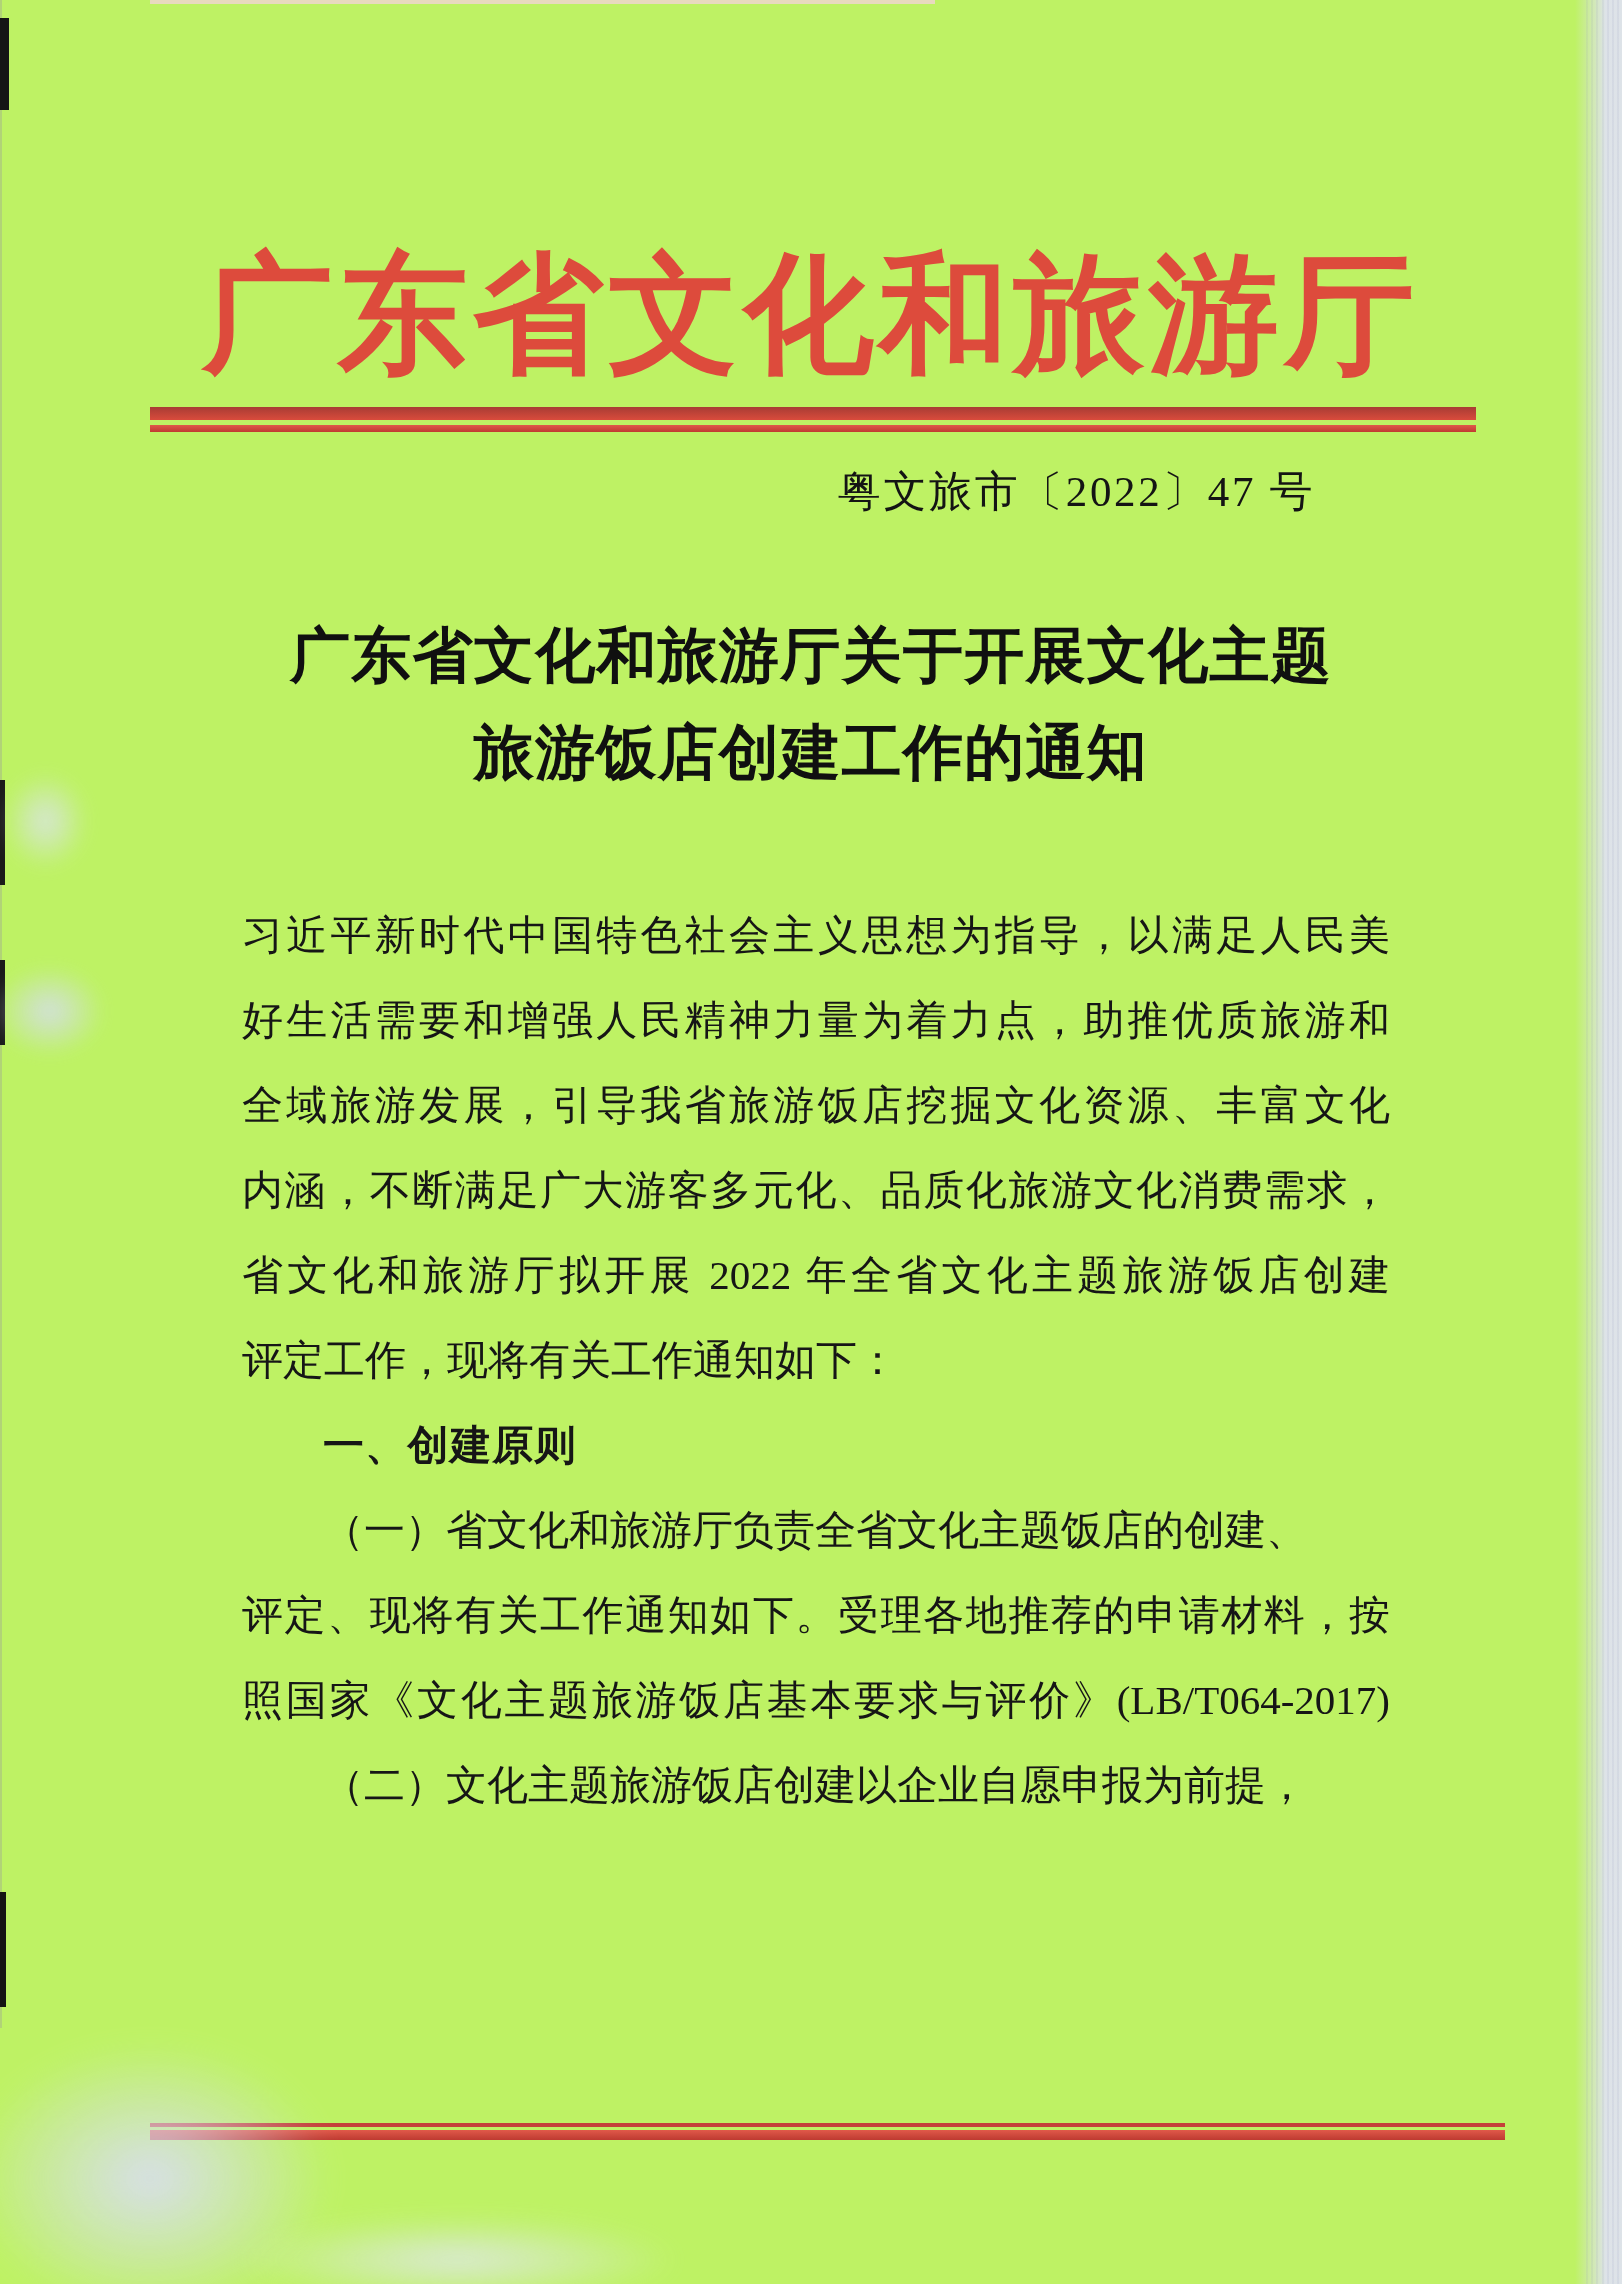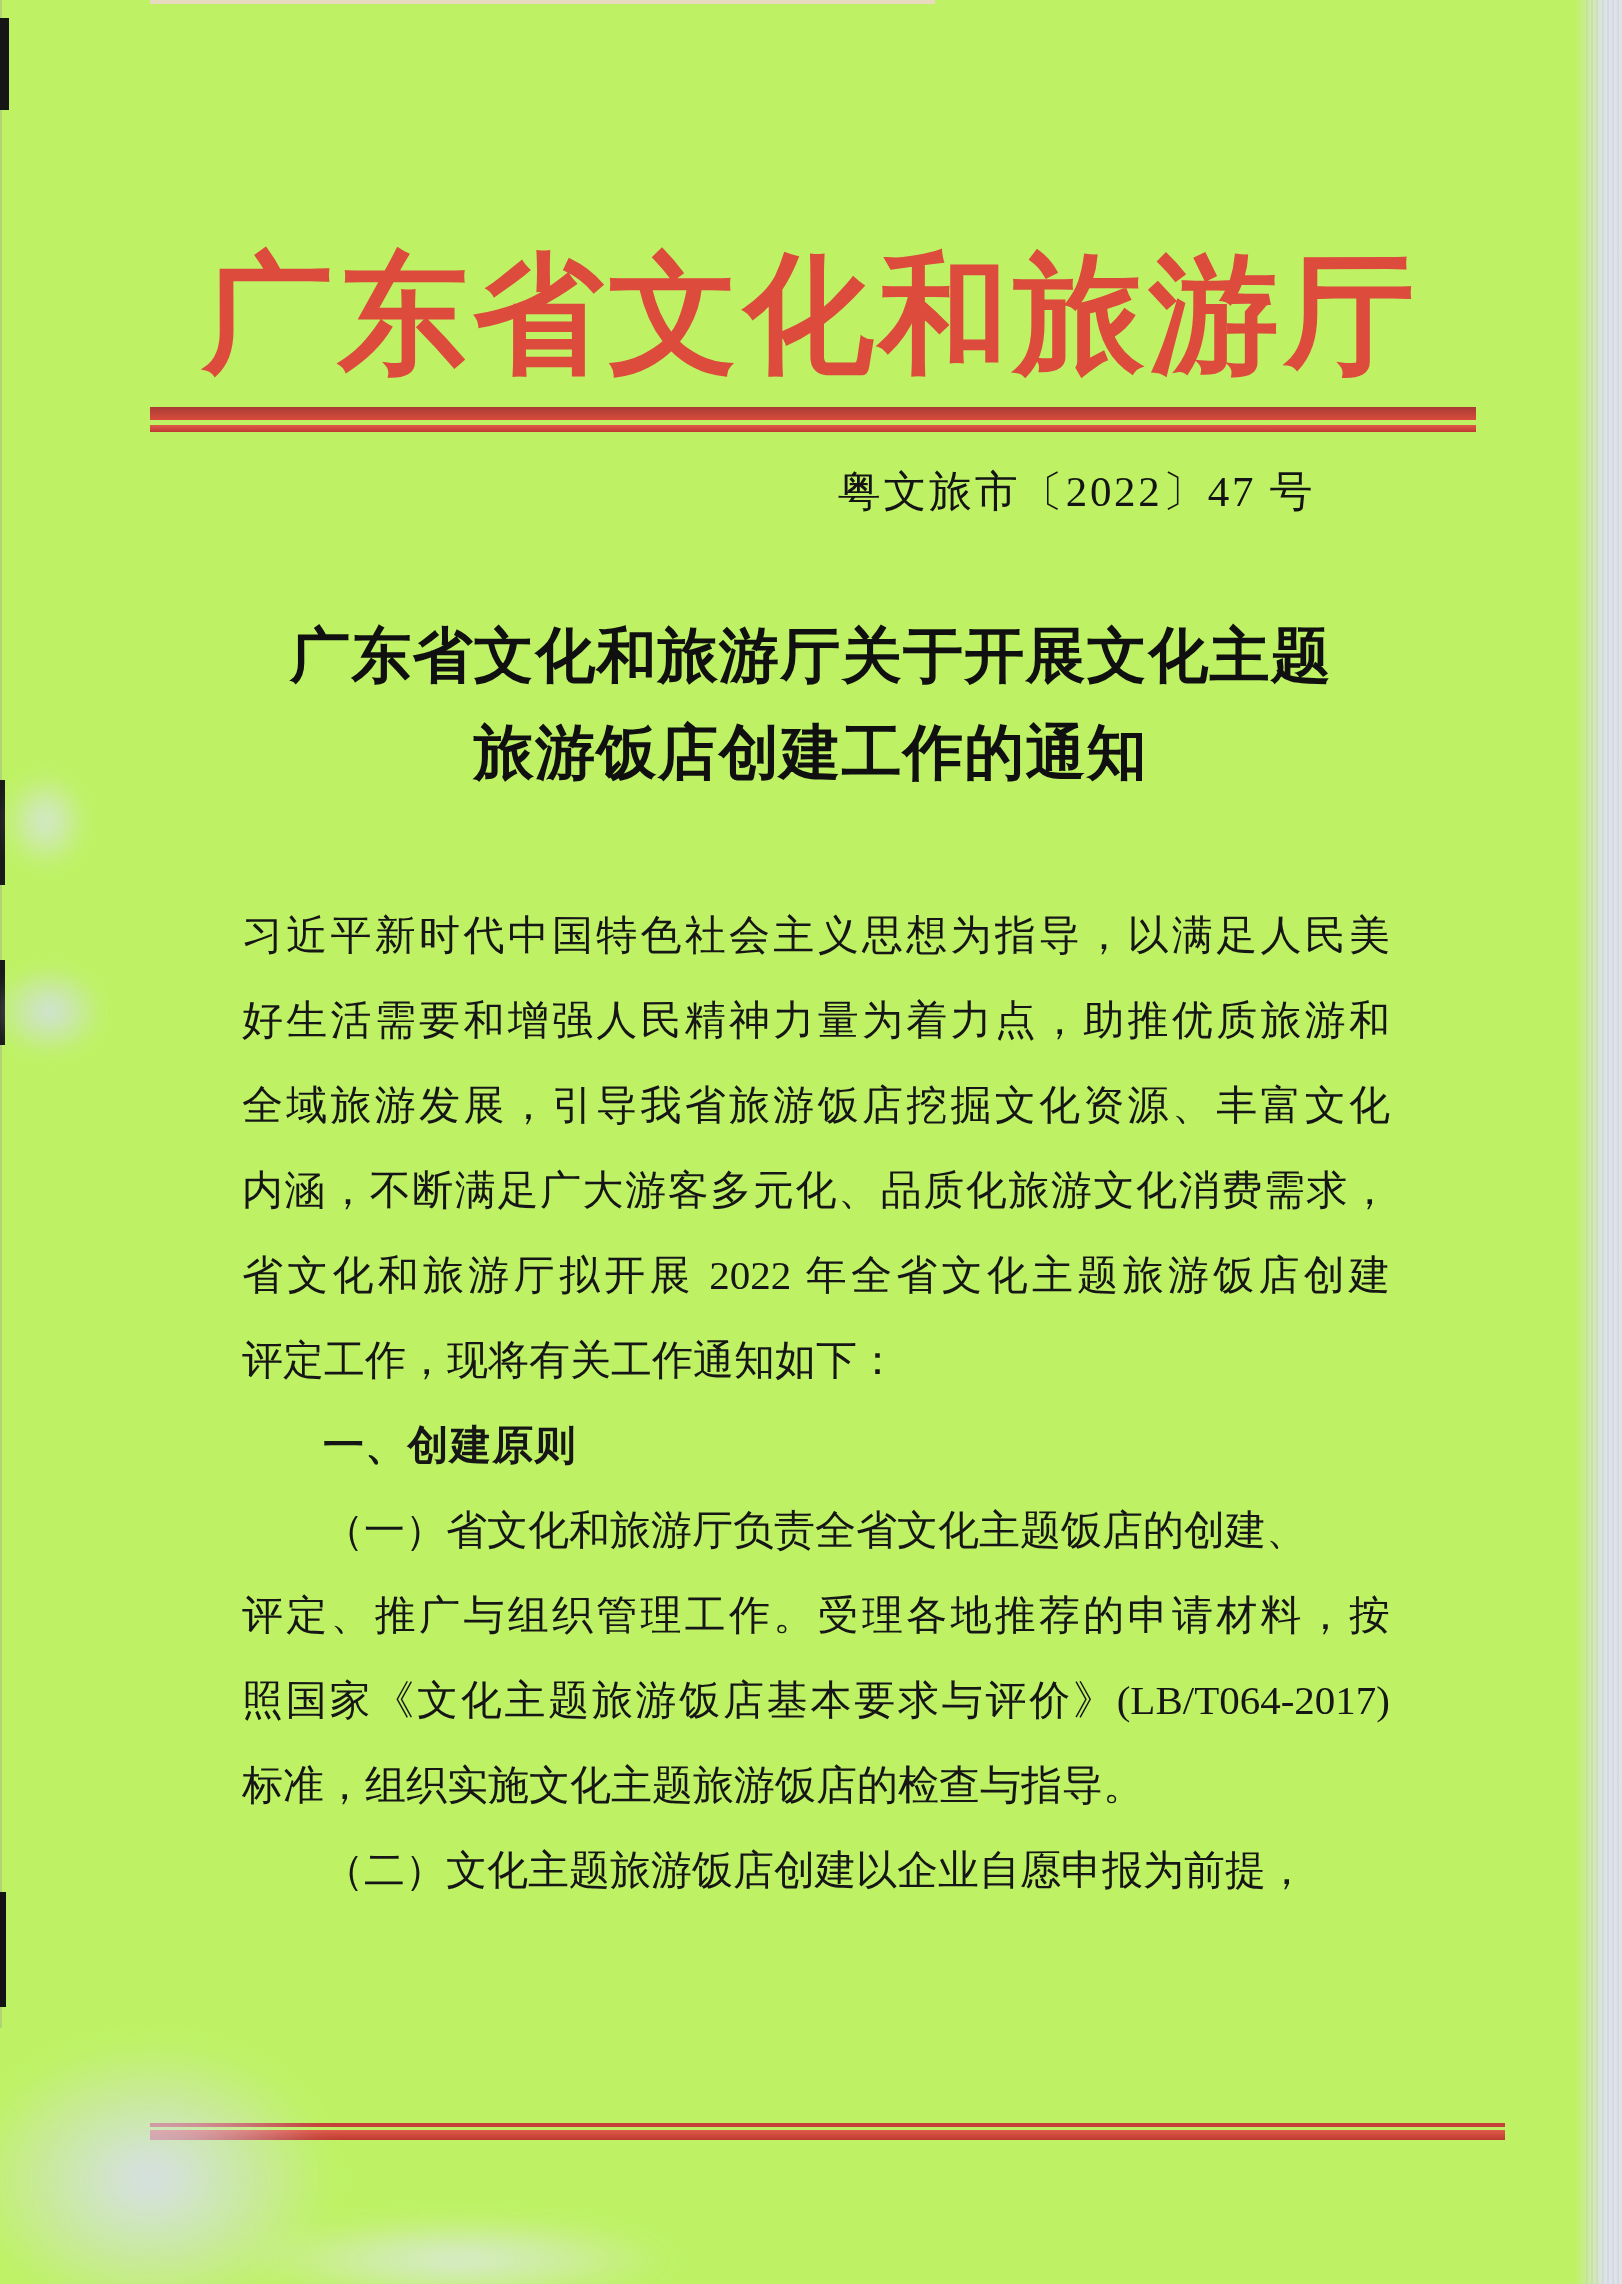--- a/index.html
+++ b/index.html
@@ -145,23 +145,22 @@
 
   <div class="body-block">
     <div class="ln just">习近平新时代中国特色社会主义思想为指导，以满足人民美</div>
     <div class="ln just">好生活需要和增强人民精神力量为着力点，助推优质旅游和</div>
     <div class="ln just">全域旅游发展，引导我省旅游饭店挖掘文化资源、丰富文化</div>
     <div class="ln just">内涵，不断满足广大游客多元化、品质化旅游文化消费需求，</div>
     <div class="ln just">省文化和旅游厅拟开展 2022 年全省文化主题旅游饭店创建</div>
     <div class="ln">评定工作，现将有关工作通知如下：</div>
     <div class="ln ind hd">一、创建原则</div>
     <div class="ln ind">（一）省文化和旅游厅负责全省文化主题饭店的创建、</div>
-    <div class="ln just">评定、推广与组织管理工作。受理各地推荐的申请材料，按</div>
+    <div class="ln just">评定、现将有关工作通知如下。受理各地推荐的申请材料，按</div>
     <div class="ln just">照国家《文化主题旅游饭店基本要求与评价》(LB/T064-2017)</div>
-    <div class="ln">标准，组织实施文化主题旅游饭店的检查与指导。</div>
     <div class="ln ind">（二）文化主题旅游饭店创建以企业自愿申报为前提，</div>
   </div>
 
   <div class="rule-bottom">
     <div class="bar-thin"></div>
     <div class="bar-thick"></div>
   </div>
 
   <div class="art art-topline"></div>
   <div class="art art-left-faint"></div>

